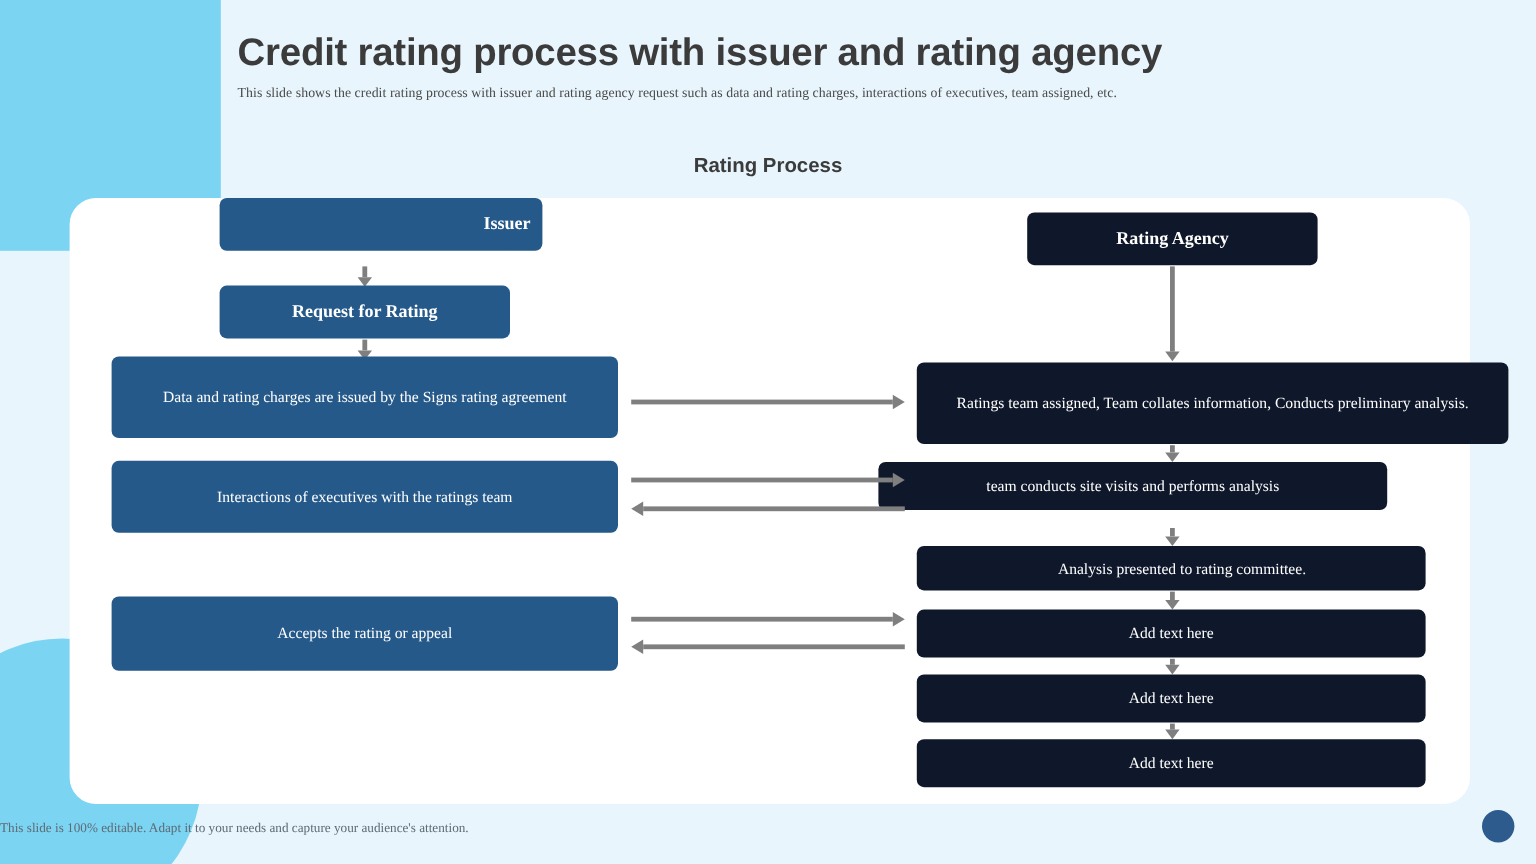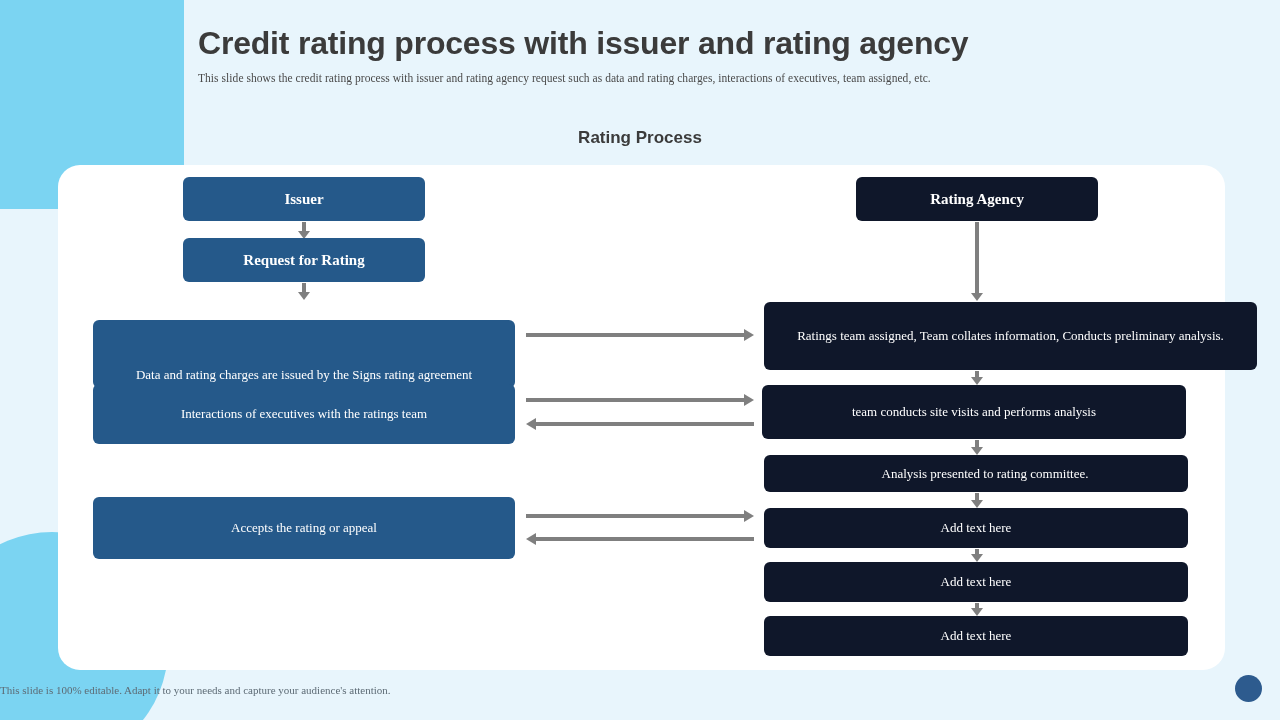--- a/index.html
+++ b/index.html
@@ -174,39 +174,39 @@
   <div id="corner-dot"></div>
 
   <div id="section-title">Rating Process</div>
   <div id="header">
     <h1 id="page-title">Credit rating process with issuer and rating agency</h1>
     <p id="page-subtitle">This slide shows the credit rating process with issuer and rating agency request such as data and rating charges, interactions of executives, team assigned, etc.</p>
   </div>
 
   <div id="card">
 
-    <div class="flow-box dark head" style="left:125px; top:12px; width:242px; height:44px;">
+    <div class="flow-box dark head" style="left:125px; top:0; width:269px; height:44px;justify-content:flex-end;">
       <span class="label">Issuer</span>
     </div>
 
     <div class="v-arrow" style="left:239px; top:57px; width:14px; height:17px;">
       <div class="shaft"></div>
       <div class="head"></div>
     </div>
 
     <div class="flow-box dark head" style="left:125px; top:73px; width:242px; height:44px;align-items:center;">
       <span class="label">Request for Rating</span>
     </div>
 
     <div class="v-arrow" style="left:239px; top:118px; width:14px; height:17px;">
       <div class="shaft"></div>
       <div class="head"></div>
     </div>
 
-    <div class="flow-box dark body" style="left:35px; top:155px; width:422px; height:68px;align-items:flex-end;">
+    <div class="flow-box dark body" style="left:35px; top:132px; width:422px; height:68px;">
       <span class="label">Data and rating  charges  are issued  by the  Signs rating  agreement</span>
     </div>
 
     <div class="flow-box dark body" style="left:35px; top:332px; width:422px; height:62px;">
       <span class="label">Accepts  the rating  or appeal</span>
     </div>
 
     <div class="flow-box dark body" style="left:35px; top:219px; width:422px; height:60px;">
       <span class="label">Interactions  of executives  with the ratings  team</span>
     </div>
@@ -222,21 +222,21 @@
 
     <div class="flow-box light body" style="left:706px; top:137px; width:493px; height:68px;">
       <span class="label">Ratings  team assigned,  Team  collates  information, Conducts preliminary  analysis.</span>
     </div>
 
     <div class="v-arrow" style="left:912px; top:206px; width:14px; height:14px;">
       <div class="shaft"></div>
       <div class="head"></div>
     </div>
 
-    <div class="flow-box light body" style="left:704px; top:220px; width:424px; height:54px;">
+    <div class="flow-box light body" style="left:674px; top:220px; width:424px; height:40px;">
       <span class="label">team conducts site  visits  and performs  analysis</span>
     </div>
 
     <div class="v-arrow" style="left:912px; top:275px; width:14px; height:15px;">
       <div class="shaft"></div>
       <div class="head"></div>
     </div>
 
     <div class="flow-box light body" style="left:706px; top:290px; width:424px; height:37px;padding-left:28px;">
       <span class="label">Analysis  presented  to rating  committee.</span>

